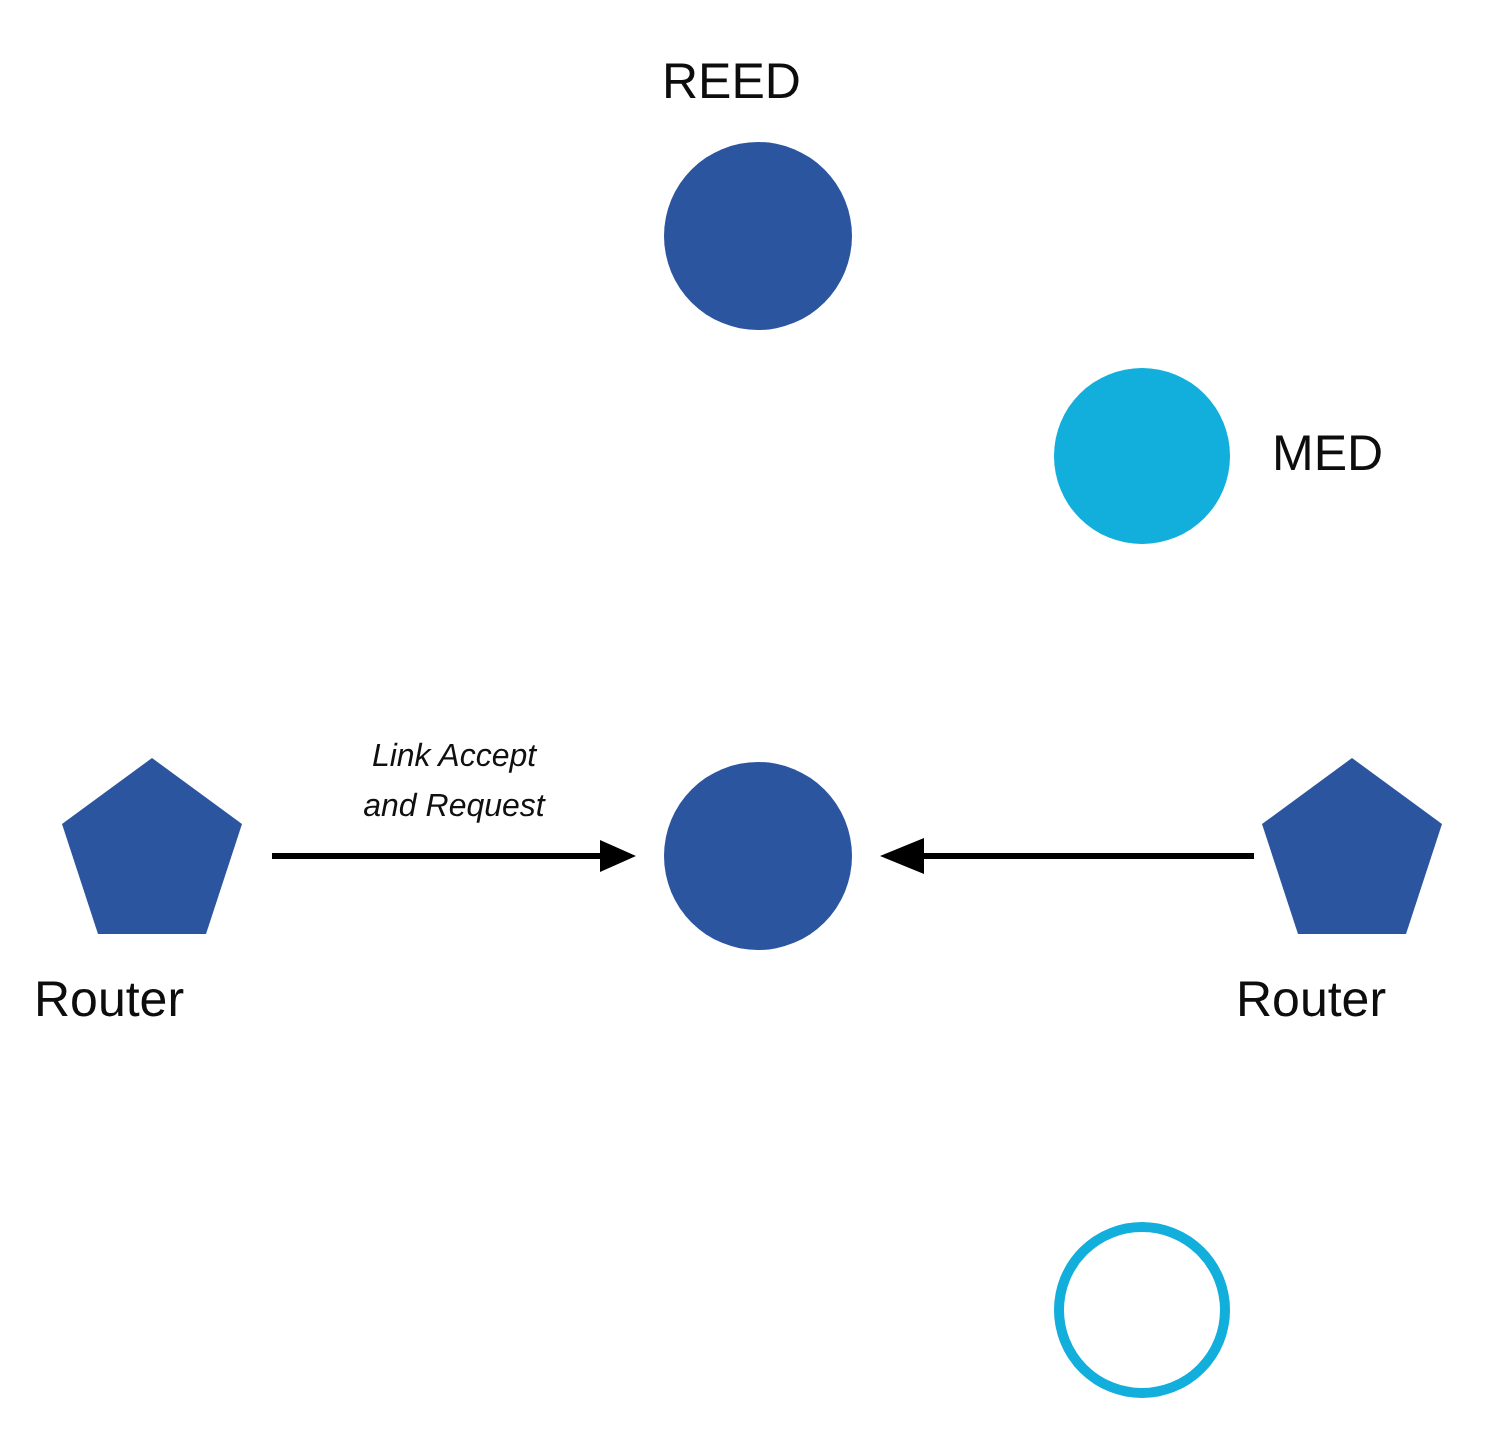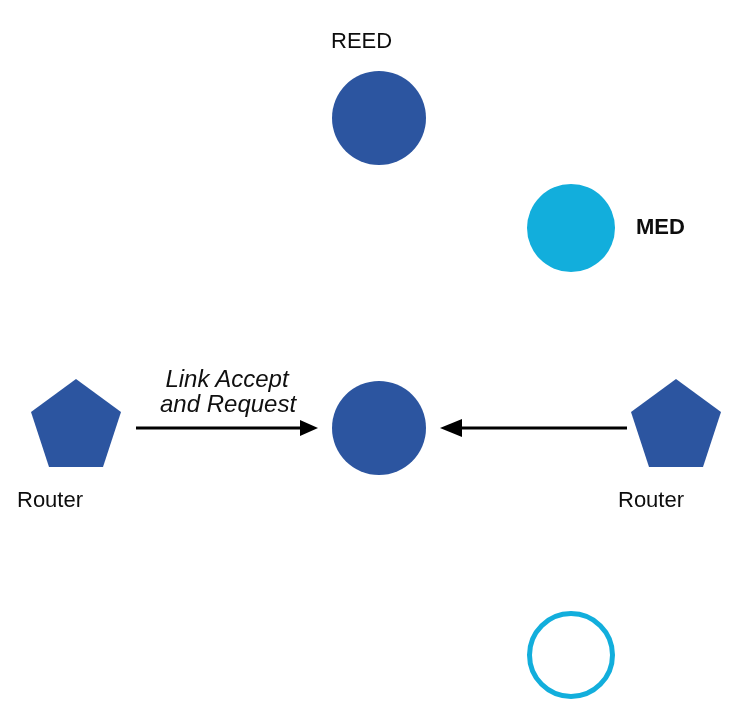--- a/index.html
+++ b/index.html
@@ -14,31 +14,31 @@
     position: relative;
     width: 752px;
     height: 720px;
     background: #ffffff;
     overflow: hidden;
   }
   .node-label {
     position: absolute;
     color: #0d0d0d;
     font-family: "Liberation Sans", sans-serif;
-    font-size: 22px;
+    font-size: 25px;
     line-height: 34px;
     white-space: nowrap;
     letter-spacing: 0px;
   }
   .edge-label {
     position: absolute;
     color: #101010;
     font-family: "Liberation Sans", sans-serif;
     font-style: italic;
-    font-size: 24px;
+    font-size: 16px;
     line-height: 25px;
     text-align: center;
     white-space: nowrap;
   }
   .shape {
     position: absolute;
   }
   .circle-filled {
     border-radius: 50%;
   }
@@ -58,21 +58,21 @@
 </style>
 </head>
 <body>
 
 <div id="canvas">
 
   <div class="shape circle-filled" style="left:332px; top:71px; width:94px; height:94px; background:#2C55A0;"></div>
   <div class="node-label" style="left:331px; top:24px;">REED</div>
 
   <div class="shape circle-filled" style="left:527px; top:184px; width:88px; height:88px; background:#12AEDC;"></div>
-  <div class="node-label" style="left:636px; top:210px;font-weight:bold;">MED</div>
+  <div class="node-label" style="left:636px; top:210px;">MED</div>
 
   <div class="shape circle-filled" style="left:332px; top:381px; width:94px; height:94px; background:#2C55A0;"></div>
 
   <svg class="pentagon-svg" style="left:29px; top:377px;" width="94" height="94" viewBox="0 0 94 94">
     <polygon points="47,2 92,35 74,90 20,90 2,35" fill="#2C55A0"></polygon>
   </svg>
   <div class="node-label" style="left:17px; top:483px;">Router</div>
 
   <svg class="pentagon-svg" style="left:629px; top:377px;" width="94" height="94" viewBox="0 0 94 94">
     <polygon points="47,2 92,35 74,90 20,90 2,35" fill="#2C55A0"></polygon>

